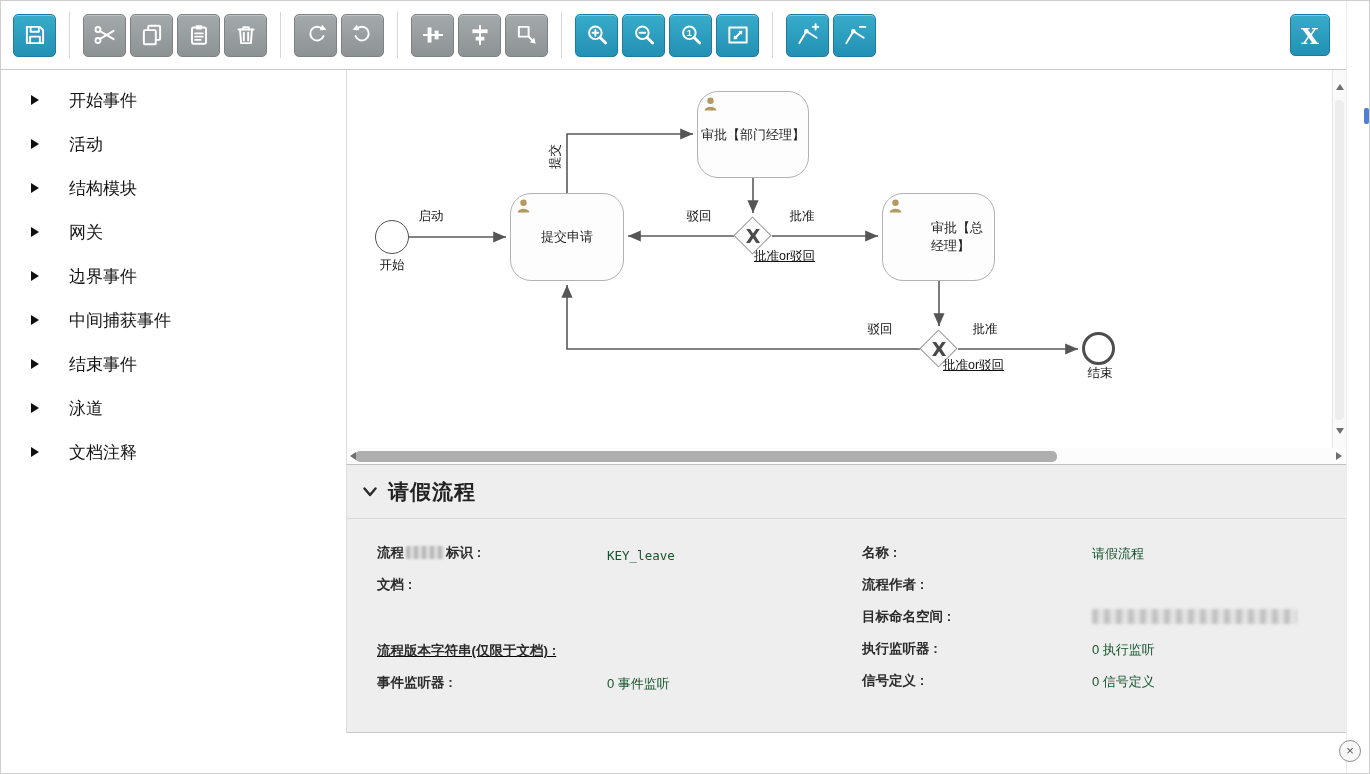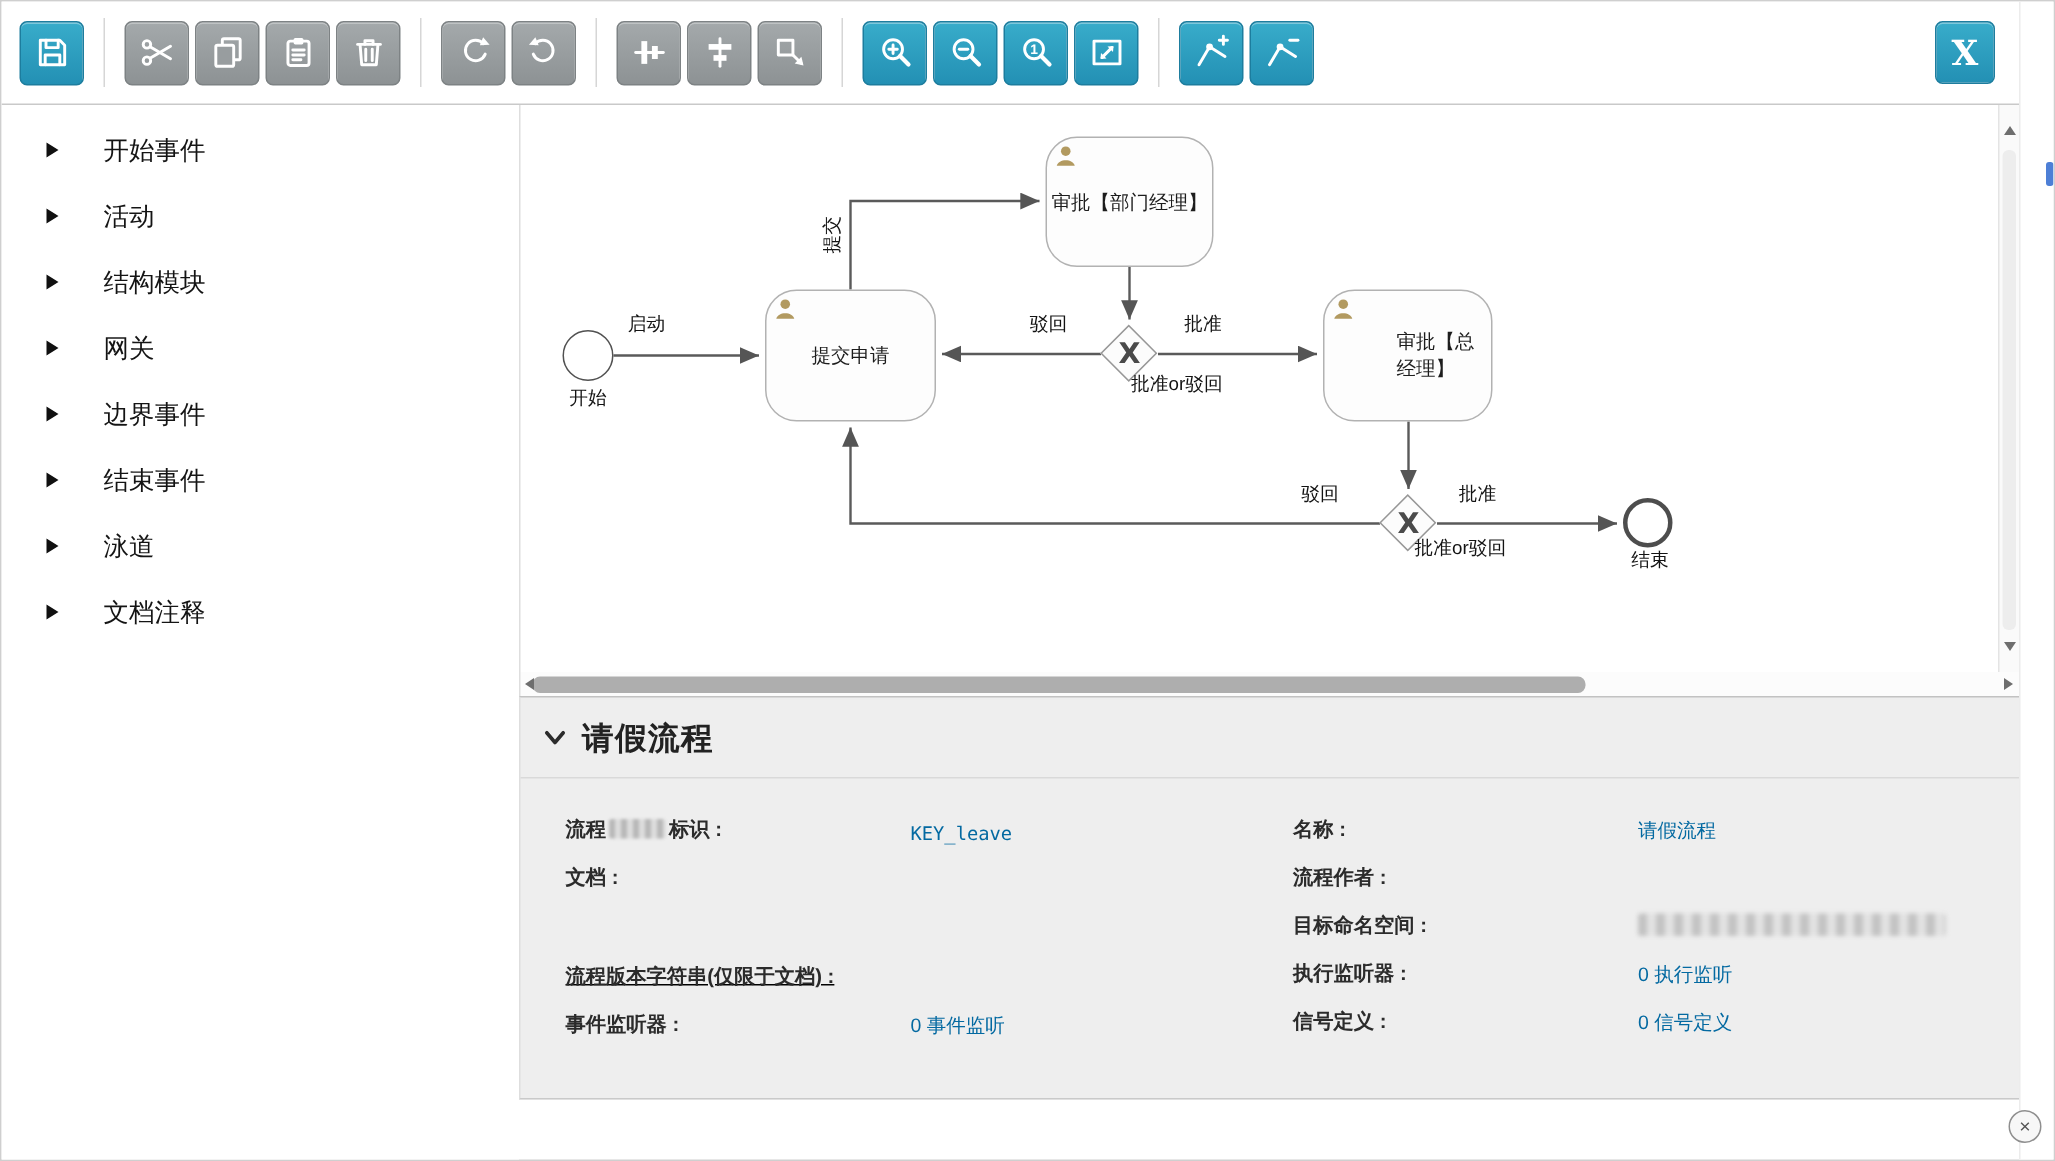--- a/index.html
+++ b/index.html
@@ -37,21 +37,21 @@
   .user-badge { position:absolute; left:6px; top:5px; }
   .event-circle { position:absolute; border-radius:50%; background:#fff; cursor:move; }
   .start-event { left:28px; top:150px; width:34px; height:34px; border:1.7px solid #515151; }
   .end-event   { left:735px; top:262px; width:33px; height:33px; border:3.5px solid #4d4d4d; }
   .gateway { position:absolute; width:40px; height:40px; cursor:move; }
   .gw-diamond { position:absolute; left:6px; top:6px; width:27px; height:27px; transform:rotate(45deg);
                 border:1.4px solid #979797; background:#fcfcfc; }
   .gw-x { position:absolute; inset:0; display:flex; align-items:center; justify-content:center;
           font-weight:bold; font-size:19px; color:#4a4a4a; font-family:"DejaVu Sans", sans-serif; }
   .elabel { position:absolute; font-size:12.5px; color:#131313; text-align:center; }
-  .elabel.left { text-align:left; }
+  .elabel.left { text-align:left;text-decoration:underline; }
   .elabel.rot { transform:rotate(-90deg); }
 
   
   .vscroll { position:absolute; right:0; top:0; width:14px; height:378px; background:#fafafa;
              border-left:1px solid #e4e4e4; }
   .vthumb { position:absolute; left:2px; top:30px; width:9px; height:320px; background:#ededed; border-radius:4px; }
   .arr { position:absolute; width:0; height:0; cursor:pointer; }
   .arr-up   { left:3px; top:14px;  border-left:4.5px solid transparent; border-right:4.5px solid transparent; border-bottom:6px solid #6e6e6e; }
   .arr-down { left:3px; top:358px; border-left:4.5px solid transparent; border-right:4.5px solid transparent; border-top:6px solid #6e6e6e; }
   .hscroll { position:absolute; left:345px; top:447px; width:1000px; height:16px; background:#fcfcfc;
@@ -65,21 +65,21 @@
            border-top:1px solid #c2c2c2; border-bottom:1px solid #c9c9c9; border-left:1px solid #dedede; }
   .props-header { height:54px; display:flex; align-items:center; padding-left:16px; gap:11px;
                   border-bottom:1px solid #d9d9d9; cursor:pointer; }
   .props-title { font-family:"DejaVu Serif", serif; font-weight:bold; font-size:21px; letter-spacing:1px; color:#222; }
   .pcol { position:absolute; }
   .col-left  { left:30px;  top:66px; width:460px; }
   .col-right { left:515px; top:66px; width:470px; }
   .prow { display:flex; align-items:flex-end; min-height:32px; }
   .prow.tall { min-height:66px;text-decoration:underline; }
   .plabel { width:230px; flex:0 0 auto; font-weight:bold; font-size:13.5px; color:#2b2b2b; line-height:1.4; }
-  .pvalue { font-size:13px; color:#0369a1; padding-top:1px; }
+  .pvalue { font-size:13px; color:#14532d; padding-top:1px; }
   .mono { font-family:"DejaVu Sans Mono", monospace; font-size:12.5px; }
   .blur-chip { display:inline-block; width:38px; height:13px; vertical-align:-2px; margin:0 2px; border-radius:2px;
                background:repeating-linear-gradient(90deg,#b9b9b9 0 4px,#dcdcdc 4px 8px); filter:blur(1.2px); }
   .blur-value { display:inline-block; width:205px; height:15px; border-radius:2px;
                 background:repeating-linear-gradient(90deg,#c3c3c3 0 6px,#e2e2e2 6px 12px); filter:blur(1.5px); }
 
   
   .outer-strip { position:absolute; left:1345px; top:0; width:25px; height:774px; background:#fff;
                  border-left:1px solid #ececec; }
   .edge-artifact { position:absolute; left:1363px; top:107px; width:5px; height:16px; background:#4d7fd6; border-radius:2px; }
@@ -264,20 +264,24 @@
       <span class="tri"></span>
       <span>结构模块</span>
     </div>
     <div class="pal-item">
       <span class="tri"></span>
       <span>网关</span>
     </div>
     <div class="pal-item">
       <span class="tri"></span>
       <span>边界事件</span>
+    </div>
+    <div class="pal-item">
+      <span class="tri"></span>
+      <span>中间捕获事件</span>
     </div>
     <div class="pal-item">
       <span class="tri"></span>
       <span>结束事件</span>
     </div>
     <div class="pal-item">
       <span class="tri"></span>
       <span>泳道</span>
     </div>
     <div class="pal-item">

